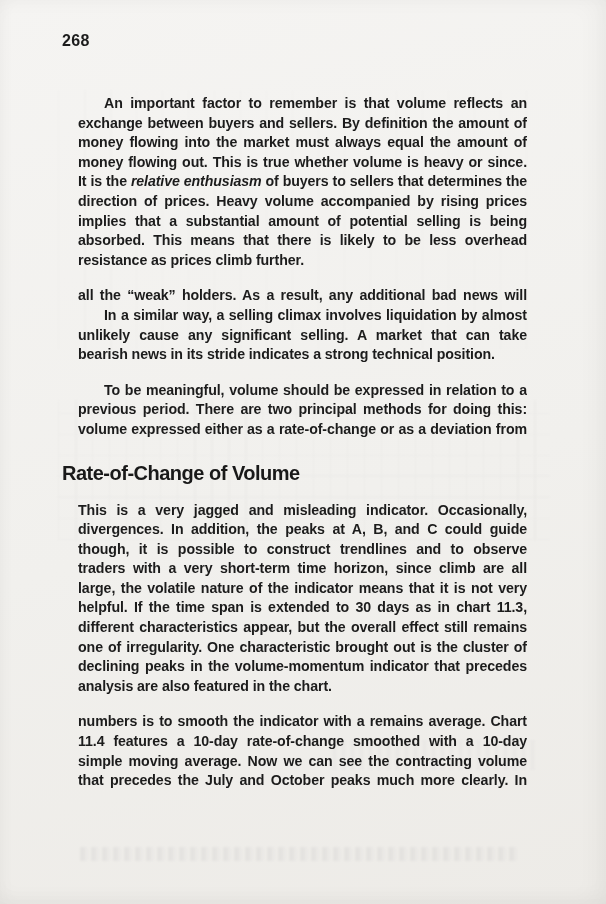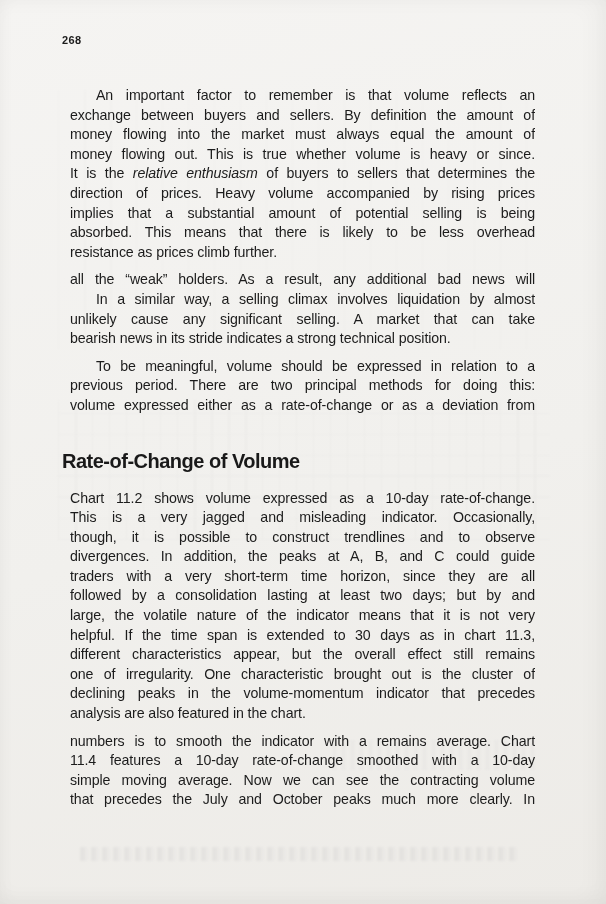--- a/index.html
+++ b/index.html
@@ -51,52 +51,52 @@
   }
 
   .running-header {
     position: absolute;
     top: 33px;
     left: 62px;
     width: 481px;
     display: flex;
     justify-content: space-between;
     align-items: baseline;
-    font-size: 11px;
+    font-size: 16px;
     line-height: 15px;
   }
   .page-number { font-weight: bold; letter-spacing: 0.4px; }
   .running-head { font-weight: normal; letter-spacing: -0.1px; }
 
   .body-text {
     position: absolute;
     left: 62px;
     top: 78px;
     width: 481px;
   }
-  .paragraph { margin: 8px; }
+  .paragraph { margin: 16px; font-weight: bold; }
   .line {
     height: 19.6px;
     line-height: 19.6px;
     font-size: 14.2px;
     letter-spacing: -0.1px;
     text-align: justify;
     text-align-last: justify;
     overflow: hidden;
     white-space: normal;
   }
   .line.last {
     text-align: center;
     text-align-last: left;
   }
   .line.indent { text-indent: 26px; }
   .line em { font-style: italic; }
 
   .section-heading {
-    margin: 33px 0 16px 0;
+    margin: 21px 0 16px 0;
     font-size: 20px;
     line-height: 24px;
     font-weight: bold;
     letter-spacing: -0.5px;
     color: #191919;
   }
 </style>
 </head>
 <body>
 
@@ -132,26 +132,24 @@
         </div>
         <div class="paragraph">
           <div class="line indent">To be meaningful, volume should be expressed in relation to a</div>
           <div class="line">previous period. There are two principal methods for doing this:</div>
           <div class="line">volume expressed either as a rate-of-change or as a deviation from</div>
         </div>
       </section>
     <h2 class="section-heading">Rate-of-Change of Volume</h2>
     <section id="paras-after">
         <div class="paragraph">
-          <div class="line">Chart 11.2 shows volume expressed as a 10-day rate-of-change.</div>
           <div class="line">This is a very jagged and misleading indicator. Occasionally,</div>
+          <div class="line">divergences. In addition, the peaks at A, B, and C could guide</div>
           <div class="line">though, it is possible to construct trendlines and to observe</div>
-          <div class="line">divergences. In addition, the peaks at A, B, and C could guide</div>
-          <div class="line">traders with a very short-term time horizon, since they are all</div>
-          <div class="line">followed by a consolidation lasting at least two days; but by and</div>
+          <div class="line">traders with a very short-term time horizon, since climb are all</div>
           <div class="line">large, the volatile nature of the indicator means that it is not very</div>
           <div class="line">helpful. If the time span is extended to 30 days as in chart 11.3,</div>
           <div class="line">different characteristics appear, but the overall effect still remains</div>
           <div class="line">one of irregularity. One characteristic brought out is the cluster of</div>
           <div class="line">declining peaks in the volume-momentum indicator that precedes</div>
           <div class="line last">analysis are also featured in the chart.</div>
         </div>
         <div class="paragraph">
           <div class="line">numbers is to smooth the indicator with a remains average. Chart</div>
           <div class="line">11.4 features a 10-day rate-of-change smoothed with a 10-day</div>

